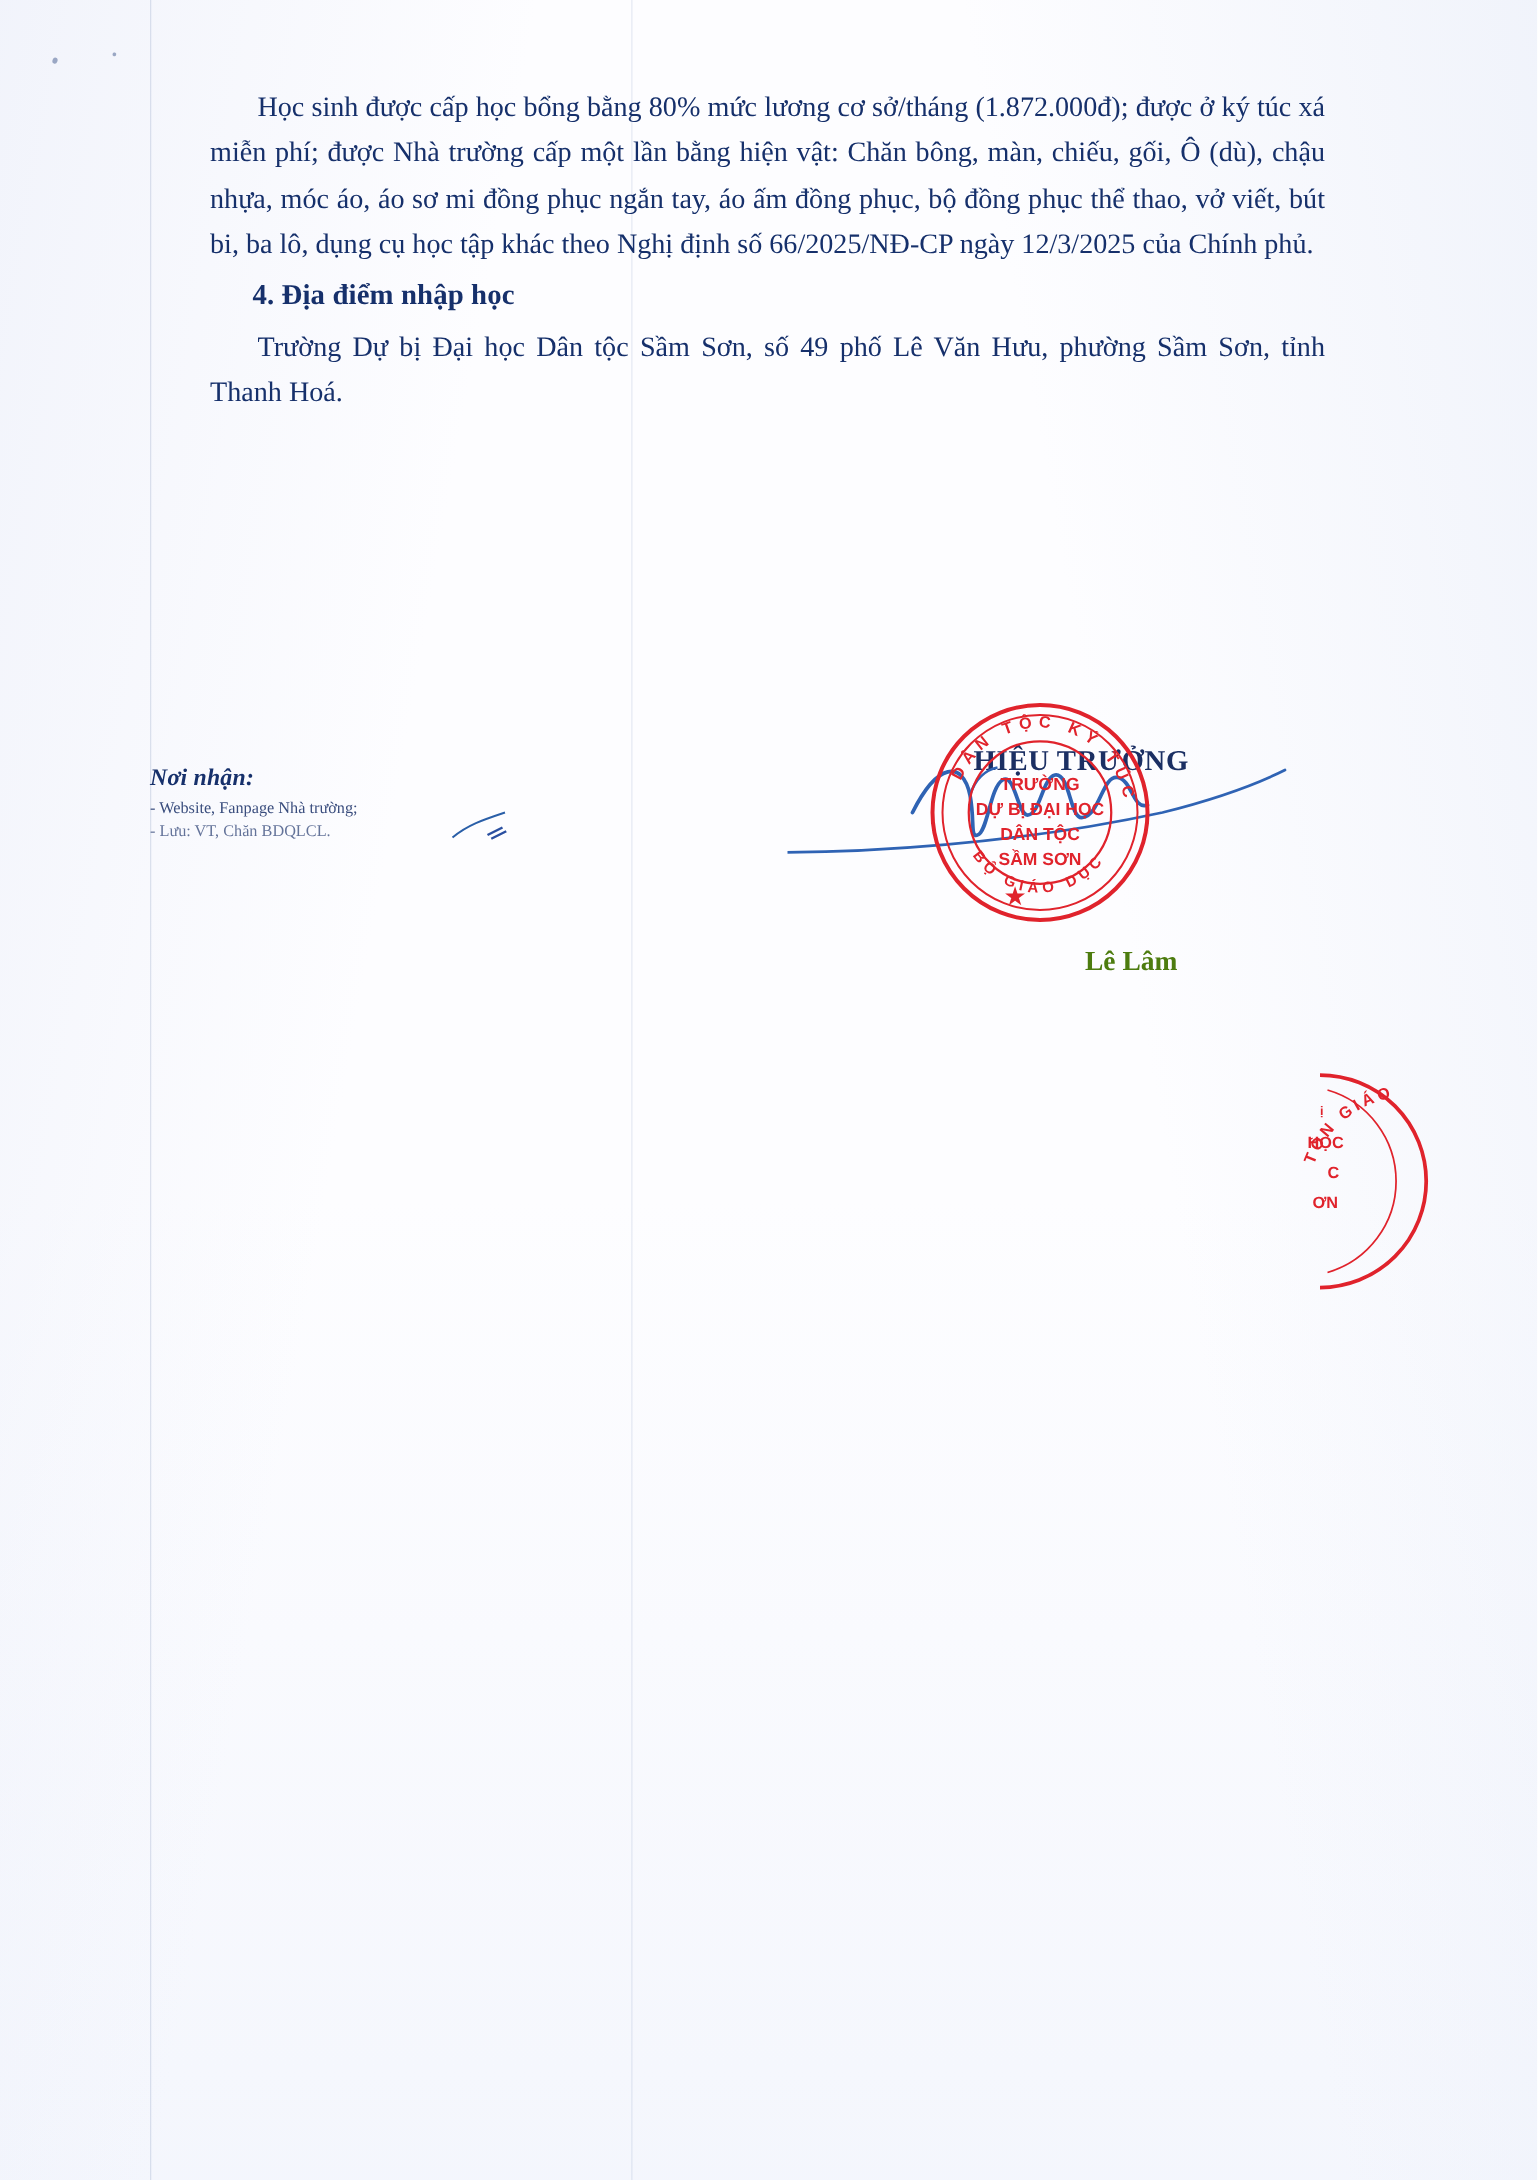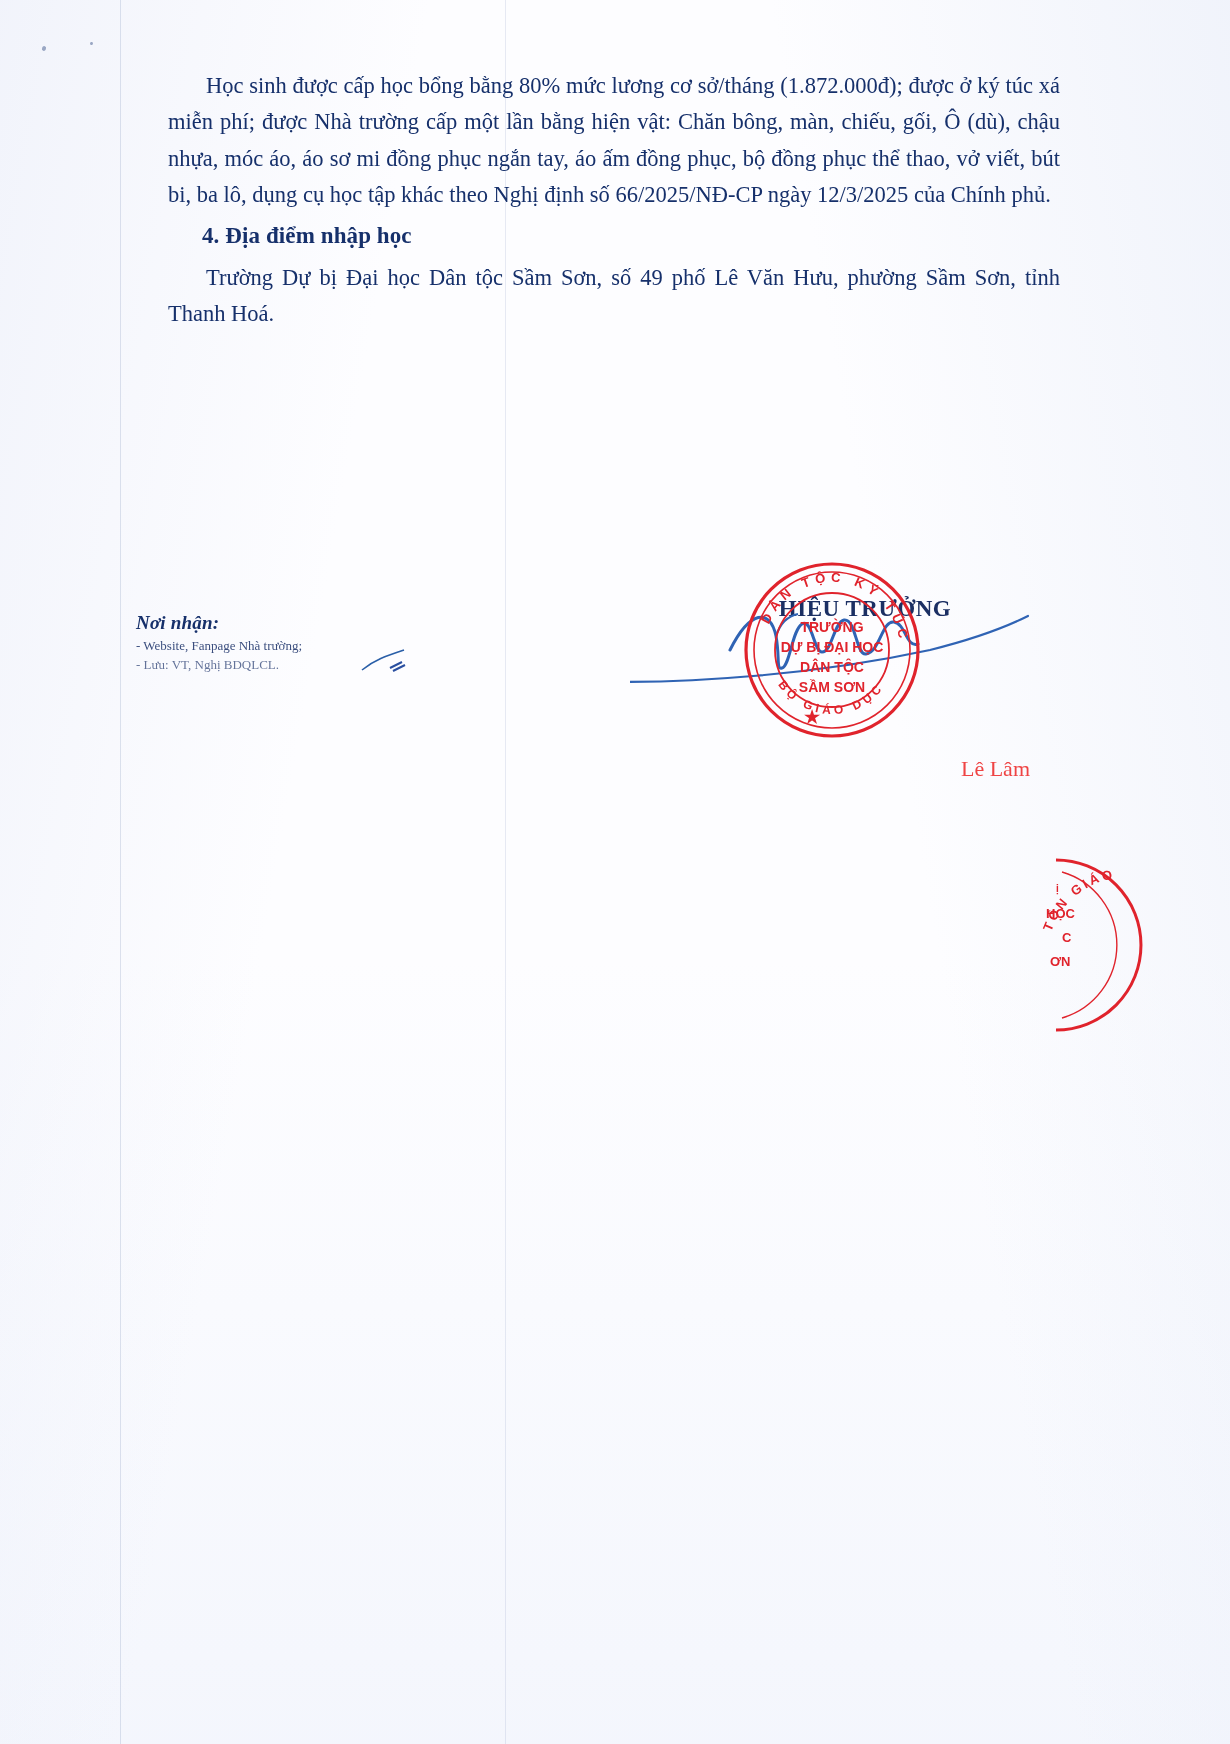--- a/index.html
+++ b/index.html
@@ -79,21 +79,21 @@
   .sign-block {
     position: absolute;
     left: 0;
     top: 0;
     width: 100%;
     height: 100%;
     pointer-events: none;
   }
   .recipients {
     position: absolute;
-    left: 136px;
+    left: 120px;
     top: 612px;
     width: 330px;
     pointer-events: auto;
   }
   .recipients .title {
     font-size: 19px;
     font-weight: bold;
     font-style: italic;
     margin-bottom: 3px;
     letter-spacing: 0.2px;
@@ -128,23 +128,23 @@
     font-weight: bold;
     letter-spacing: 0.5px;
     color: #1b2f63;
   }
   .signer .name {
     position: absolute;
     left: 0;
     top: 160px;
     width: 330px;
     font-size: 22px;
-    font-weight: normal;
-    color: #ef4444;
-    text-align: right;
+    font-weight: bold;
+    color: #4d7c0f;
+    text-align: center;
     padding-left: 80px;
     box-sizing: border-box;
   }
   .hand-sign {
     position: absolute;
     left: 630px;
     top: 590px;
     width: 420px;
     height: 110px;
   }
@@ -188,21 +188,21 @@
 
     <h2 class="section-head" style="margin-top:6px;">4. Địa điểm nhập học</h2>
     <p class="body">Trường Dự bị Đại học Dân tộc Sầm Sơn, số 49 phố Lê Văn Hưu, phường Sầm Sơn, tỉnh Thanh Hoá.</p>
   </div>
 
   <div class="sign-block">
 
     <div class="recipients">
       <div class="title">Nơi nhận:</div>
       <div class="line">- Website, Fanpage Nhà trường;</div>
-      <div class="line faded">- Lưu: VT, Nghị BDQLCL.</div>
+      <div class="line faded">- Lưu: VT, Chăn BDQLCL.</div>
     </div>
 
     <svg class="sig-scribble" viewBox="0 0 60 30">
       <path d="M2 22 C14 12, 26 8, 44 2" stroke="#2a5fa8" stroke-width="1.6" fill="none"></path>
       <path d="M30 20 L42 14 M33 23 L45 17" stroke="#2a4fa0" stroke-width="2" fill="none"></path>
     </svg>
 
     <div class="signer">
       <div class="role">HIỆU TRƯỞNG</div>
       <div class="name">Lê Lâm</div>

